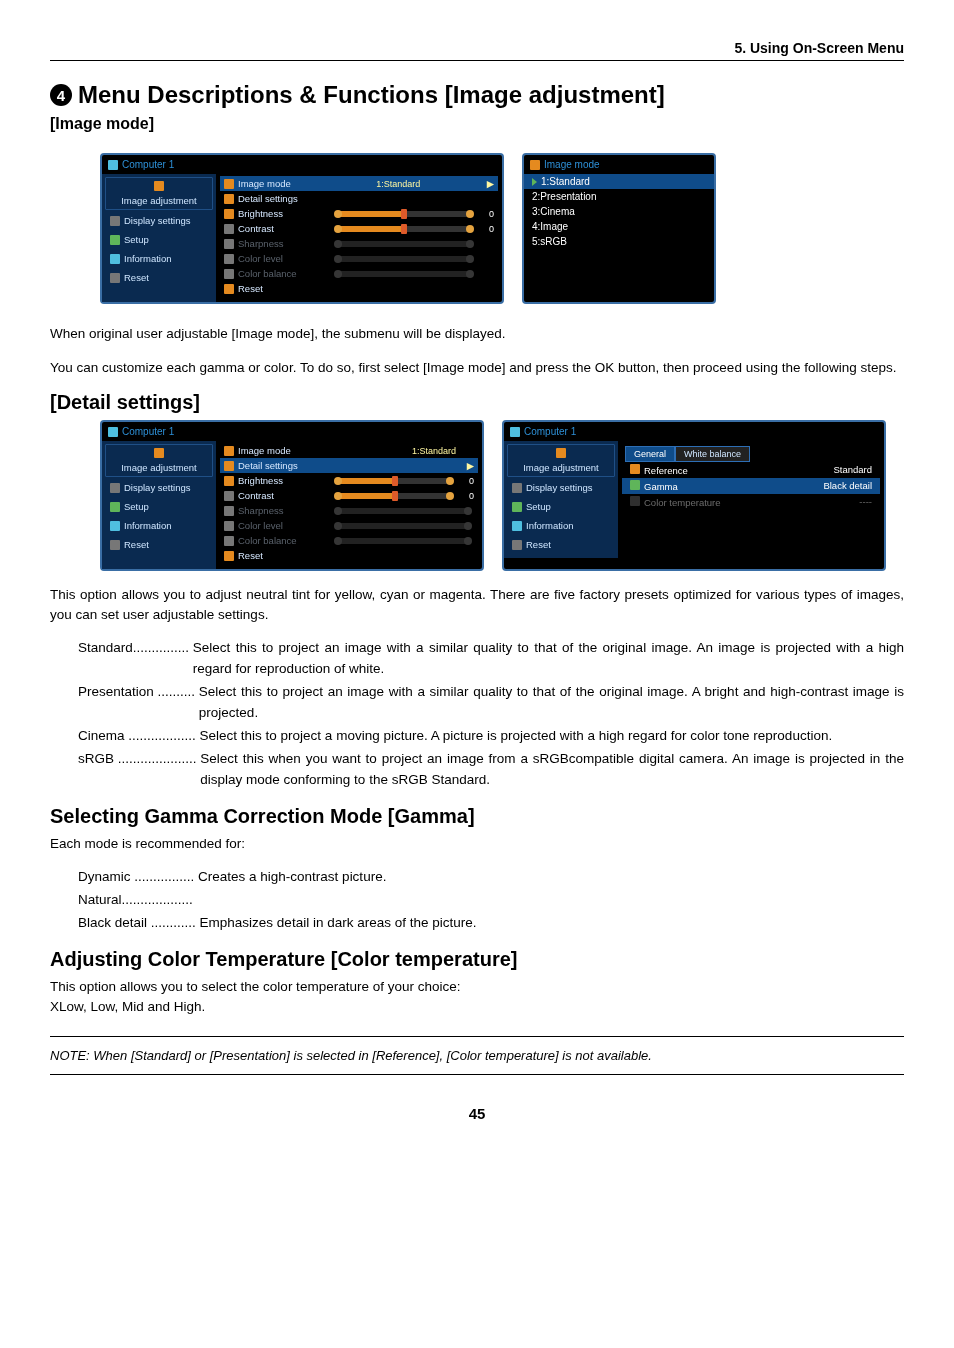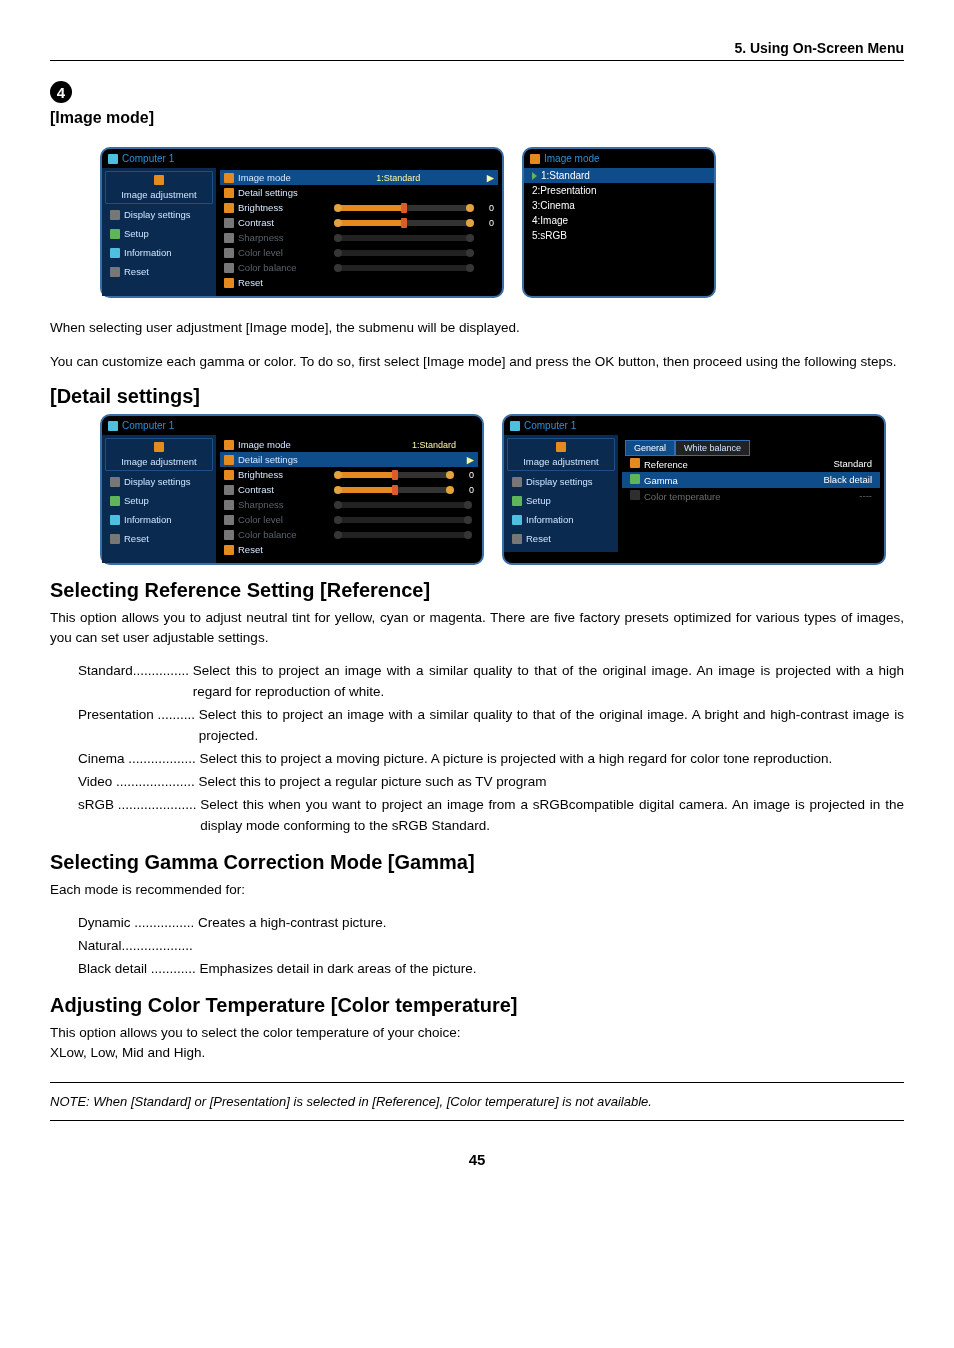--- a/index.html
+++ b/index.html
@@ -92,21 +92,21 @@
     text-align: center;
     font-weight: bold;
     font-size: 15px;
     margin-top: 30px;
   }
 
   
   .osd {
     background: #000;
     border: 2px solid #3a6ea5;
-    border-radius: 10px;
+    border-radius: 4px;
     color: #fff;
     font-family: Arial, sans-serif;
     font-size: 10px;
   }
   .osd-large { width: 400px; }
   .osd-small { width: 190px; }
   .osd-title {
     color: #2d8fd6;
     padding: 4px 6px;
     font-size: 10px;
@@ -215,20 +215,21 @@
   .osd-pair.dim { opacity:0.4; }
 </style>
 </head>
 <body>
 
 <div class="page">
   <div class="chapter-header">5. Using On-Screen Menu</div>
 
   <h1 class="main-title">
     <span class="title-bullet">4</span>
+    <span>Menu Descriptions &amp; Functions [Image adjustment]</span>
   </h1>
   <div class="sub-title">[Image mode]</div>
 
   <div class="screenshots-row">
 
     <div class="osd osd-large">
       <div class="osd-title">
           <span class="osd-icon cyan"></span>
           <span>Computer 1</span>
         </div>
@@ -314,21 +315,21 @@
           <span>Image mode</span>
         </div>
       <div class="osd-listitem sel"><span class="tri"></span><span>1:Standard</span></div>
       <div class="osd-listitem"><span>2:Presentation</span></div>
       <div class="osd-listitem"><span>3:Cinema</span></div>
       <div class="osd-listitem"><span>4:Image</span></div>
       <div class="osd-listitem"><span>5:sRGB</span></div>
     </div>
   </div>
 
-  <p class="body-text">When selecting user adjustment [Image mode], the submenu will be displayed.</p>
+  <p class="body-text">When original user adjustable [Image mode], the submenu will be displayed.</p>
   <p class="body-text">You can customize each gamma or color. To do so, first select [Image mode] and press the OK button, then proceed using the following steps.</p>
 
   <div class="section-heading">[Detail settings]</div>
 
   <div class="screenshots-row" style="margin-bottom:14px;">
 
     <div class="osd" style="width:380px;">
       <div class="osd-title">
           <span class="osd-icon cyan"></span>
           <span>Computer 1</span>
@@ -449,39 +450,34 @@
             </div>
           <div class="osd-pair dim">
               <span><span class="osd-icon gray" style="margin-right:4px;"></span><span>Color temperature</span></span>
               <span class="pv">----</span>
             </div>
         </div>
       </div>
     </div>
   </div>
 
-  <div class="section-heading">Selecting Reference Setting [Reference]</div>
   <p class="body-text">This option allows you to adjust neutral tint for yellow, cyan or magenta. There are five factory presets optimized for various types of images, you can set user adjustable settings.</p>
 
   <div class="def-list">
     <div class="def-row">
         <span class="def-term"><span>Standard</span><span>...............</span>&nbsp;</span>
         <span class="def-desc">Select this to project an image with a similar quality to that of the original image. An image is projected with a high regard for reproduction of white.</span>
       </div>
     <div class="def-row">
         <span class="def-term"><span>Presentation </span><span>..........</span>&nbsp;</span>
         <span class="def-desc">Select this to project an image with a similar quality to that of the original image. A bright and high-contrast image is projected.</span>
       </div>
     <div class="def-row">
         <span class="def-term"><span>Cinema </span><span>..................</span>&nbsp;</span>
         <span class="def-desc">Select this to project a moving picture. A picture is projected with a high regard for color tone reproduction.</span>
-      </div>
-    <div class="def-row">
-        <span class="def-term"><span>Video </span><span>.....................</span>&nbsp;</span>
-        <span class="def-desc">Select this to project a regular picture such as TV program</span>
       </div>
     <div class="def-row">
         <span class="def-term"><span>sRGB </span><span>.....................</span>&nbsp;</span>
         <span class="def-desc">Select this when you want to project an image from a sRGBcompatible digital camera. An image is projected in the display mode conforming to the sRGB Standard.</span>
       </div>
   </div>
 
   <div class="section-heading">Selecting Gamma Correction Mode [Gamma]</div>
   <p class="body-text">Each mode is recommended for:</p>
 

